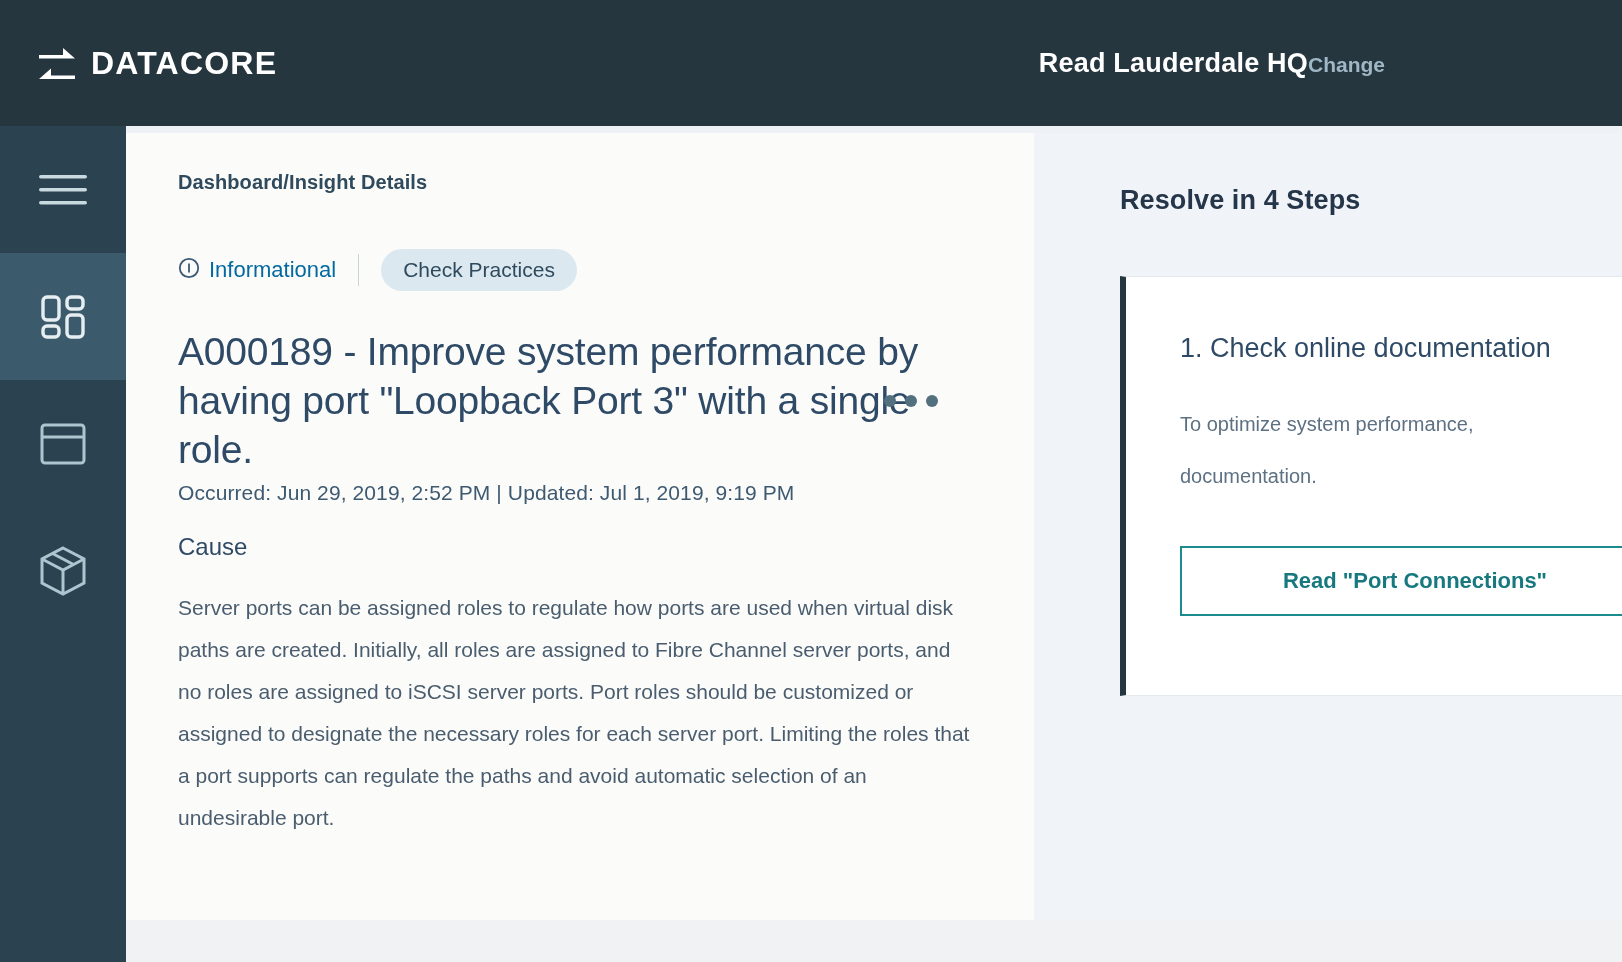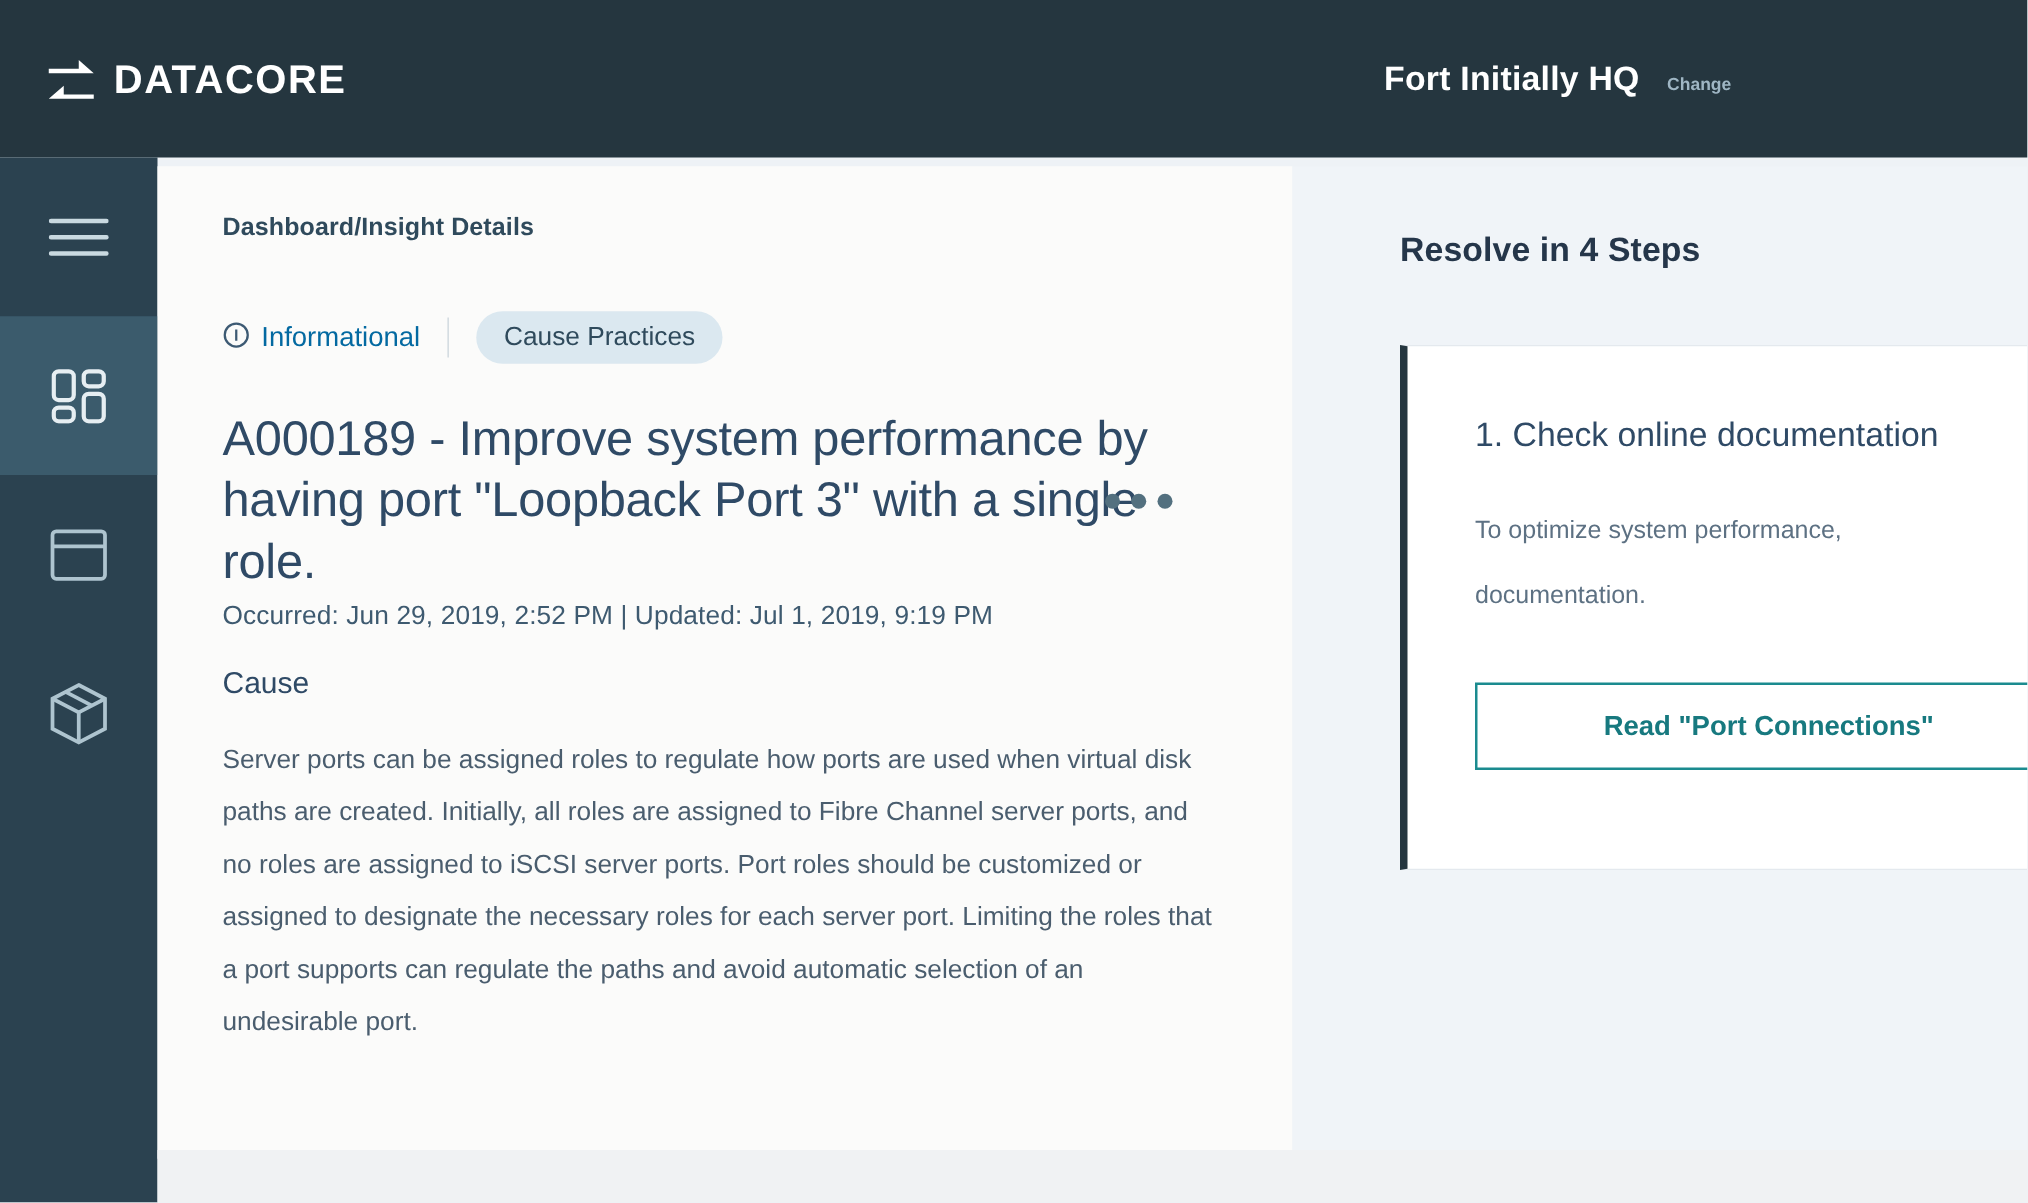--- a/index.html
+++ b/index.html
@@ -19,21 +19,21 @@
   }
   .logo-wrap { display:flex; align-items:center; margin-left:37px; }
   .logo-mark { width:40px; height:34px; margin-right:14px; flex:none; }
   .logo-text {
     color:#ffffff; font-size:32px; font-weight:bold; letter-spacing:1.2px;
   }
   .topbar-right {
     margin-left:auto; display:flex; align-items:baseline; margin-right:237px;
   }
   .site-name { color:#ffffff; font-size:27px; font-weight:bold; letter-spacing:.2px; }
-  .change-link { color:#9fb6c4; font-size:14px; font-weight:bold; margin-left:22px; cursor:pointer; }
+  .change-link { color:#9fb6c4; font-size:21px; font-weight:bold; cursor:pointer; }
 
   
   .sidebar {
     position:absolute; top:126px; left:0; width:126px; height:836px;
     background:#2b4250;
   }
   .nav-item {
     width:126px; height:127px;
     display:flex; align-items:center; justify-content:center;
     cursor:pointer;
@@ -134,21 +134,21 @@
   <div class="topbar">
     <div class="logo-wrap">
       <svg class="logo-mark" viewBox="0 0 40 34">
         <path d="M2 9 h24 v-7 l12 10.5 h-36 z" fill="#ffffff"></path>
         <path d="M38 21.5 h-24 v-7 l-12 10.5 h36 z" fill="#ffffff" transform="translate(0,8)"></path>
         <rect x="2" y="13.5" width="36" height="3.4" fill="#25363f"></rect>
       </svg>
       <span class="logo-text">DATACORE</span>
     </div>
     <div class="topbar-right">
-      <span class="site-name">Fort Initially HQ</span>
+      <span class="site-name">Read Lauderdale HQ</span>
       <span class="change-link">Change</span>
     </div>
   </div>
 
   <div class="sidebar">
 
     <div class="nav-item">
       <svg width="48" height="34" viewBox="0 0 48 34">
         <rect x="0" y="2" width="48" height="3.6" rx="1.8" fill="#c9d9e0"></rect>
         <rect x="0" y="15" width="48" height="3.6" rx="1.8" fill="#c9d9e0"></rect>
@@ -191,21 +191,21 @@
 
       <div class="meta-row">
         <div class="severity">
           <svg class="info-icon" viewBox="0 0 22 22">
             <circle cx="11" cy="11" r="9.2" fill="none" stroke="#3d5a73" stroke-width="1.8"></circle>
             <line x1="11" y1="6.5" x2="11" y2="15.5" stroke="#3d5a73" stroke-width="1.8"></line>
           </svg>
           <span>Informational</span>
         </div>
         <div class="meta-divider"></div>
-        <div class="tag-pill">Cause Practices</div>
+        <div class="tag-pill">Check Practices</div>
       </div>
 
       <div class="kebab">
         <span></span>
         <span></span>
         <span></span>
       </div>
 
       <h1 class="insight-title">A000189 - Improve system performance by having port "Loopback Port 3" with a single role.</h1>
 

